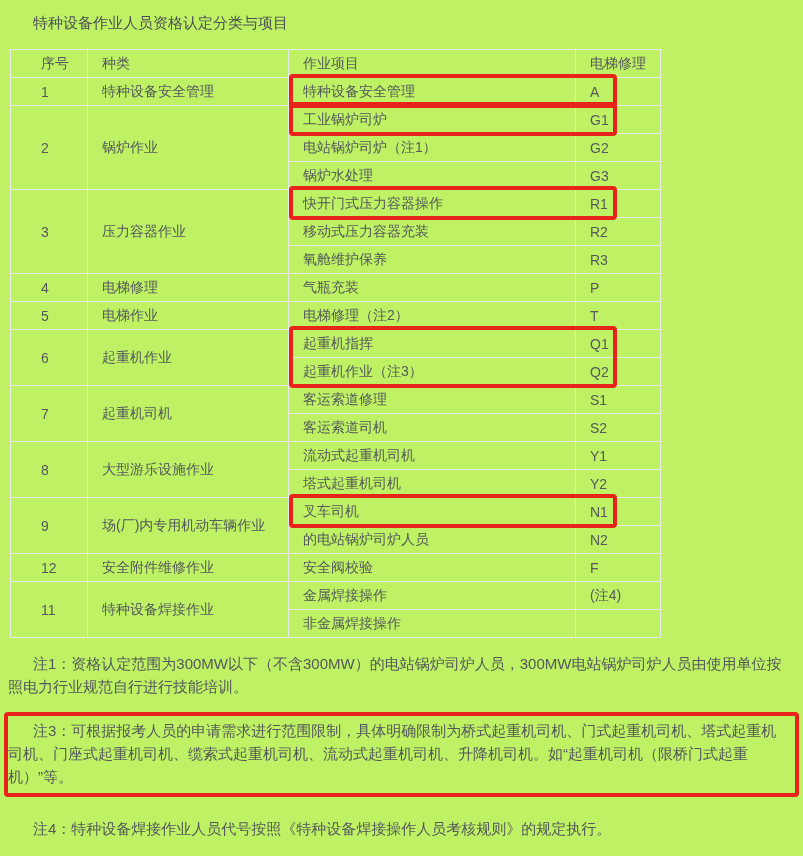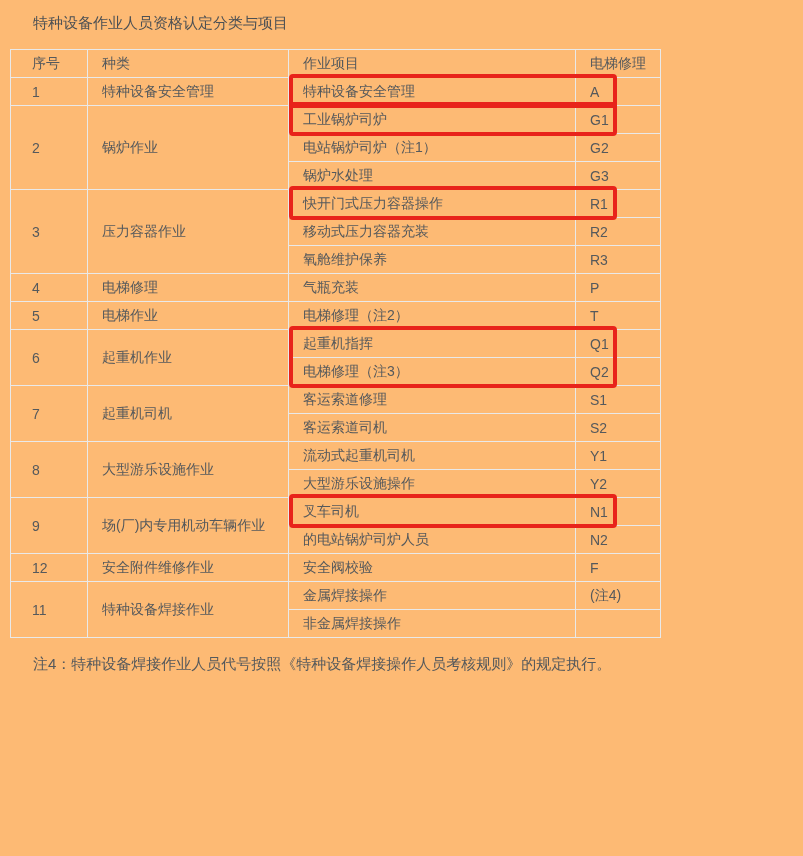--- a/index.html
+++ b/index.html
@@ -1,37 +1,37 @@
 <!DOCTYPE html>
 <html style="--red: #e8231a; --border: #e9e9e9; --text: #55595c;"><head>
 <meta charset="utf-8">
 <style>
   :root { --red:#e8231a; --border:#e9e9e9; --text:#55595c; }
   * { margin:0; padding:0; }
   html,body { background:#fff; }
   .page {
     width:803px; height:856px; box-sizing:border-box;
-    padding:12px 8px 0 8px; overflow:hidden; background:#fdba74;
+    padding:12px 8px 0 8px; overflow:hidden; background:#bef264;
     font-family:"Liberation Sans","DejaVu Sans",sans-serif;
   }
   .doc-title {
     margin:2px 0 16px 25px;
     font-size:15px; color:#4c5054;
   }
   .table-wrap { position:relative; margin-left:2px; }
   table { border-collapse:collapse; table-layout:fixed; width:650px; }
   col.w1{width:77px} col.w2{width:201px} col.w3{width:287px} col.w4{width:85px}
   th,td {
     border:1px solid var(--border);
     height:28px; box-sizing:border-box;
     font-size:14px; font-weight:400; color:var(--text);
     text-align:left; vertical-align:middle;
     padding:0 4px 0 14px; overflow:hidden; white-space:nowrap;
   }
-  th.c-no, td.c-no { padding-left:21px; }
+  th.c-no, td.c-no { padding-left:30px; }
   .hl-box {
     position:absolute; border:4px solid var(--red); border-radius:4px;
     box-sizing:border-box; pointer-events:none;
   }
   .notes { margin-top:4px; }
   .note {
     margin:14px 0; font-size:15px; line-height:23px;
     color:var(--text); text-indent:25px;
   }
   .note-box {
@@ -109,41 +109,41 @@
             <td class="c-proj">电梯修理（注2）</td>
             <td class="c-code">T</td>
           </tr>
           <tr>
             <td rowspan="2" class="c-no">6</td>
             <td rowspan="2" class="c-cat">起重机作业</td>
             <td class="c-proj">起重机指挥</td>
             <td class="c-code">Q1</td>
           </tr>
           <tr>
-            <td class="c-proj">电梯修理（注3）</td>
+            <td class="c-proj">起重机作业（注3）</td>
             <td class="c-code">Q2</td>
           </tr>
           <tr>
             <td rowspan="2" class="c-no">7</td>
             <td rowspan="2" class="c-cat">起重机司机</td>
             <td class="c-proj">客运索道修理</td>
             <td class="c-code">S1</td>
           </tr>
           <tr>
             <td class="c-proj">客运索道司机</td>
             <td class="c-code">S2</td>
           </tr>
           <tr>
             <td rowspan="2" class="c-no">8</td>
             <td rowspan="2" class="c-cat">大型游乐设施作业</td>
             <td class="c-proj">流动式起重机司机</td>
             <td class="c-code">Y1</td>
           </tr>
           <tr>
-            <td class="c-proj">大型游乐设施操作</td>
+            <td class="c-proj">塔式起重机司机</td>
             <td class="c-code">Y2</td>
           </tr>
           <tr>
             <td rowspan="2" class="c-no">9</td>
             <td rowspan="2" class="c-cat">场(厂)内专用机动车辆作业</td>
             <td class="c-proj">叉车司机</td>
             <td class="c-code">N1</td>
           </tr>
           <tr>
             <td class="c-proj">的电站锅炉司炉人员</td>
@@ -168,15 +168,19 @@
         </tbody>
     </table>
   <div class="hl-box" style="top: 25px; left: 279px; width: 328px; height: 34px;"></div>
       <div class="hl-box" style="top: 53px; left: 279px; width: 328px; height: 34px;"></div>
       <div class="hl-box" style="top: 137px; left: 279px; width: 328px; height: 34px;"></div>
       <div class="hl-box" style="top: 277px; left: 279px; width: 328px; height: 62px;"></div>
       <div class="hl-box" style="top: 445px; left: 279px; width: 328px; height: 34px;"></div>
     </div>
 
   <div class="notes">
+      <p class="note">注1：资格认定范围为300MW以下（不含300MW）的电站锅炉司炉人员，300MW电站锅炉司炉人员由使用单位按照电力行业规范自行进行技能培训。</p>
+      <div class="note-box">
+        <p class="note">注3：可根据报考人员的申请需求进行范围限制，具体明确限制为桥式起重机司机、门式起重机司机、塔式起重机司机、门座式起重机司机、缆索式起重机司机、流动式起重机司机、升降机司机。如“起重机司机（限桥门式起重机）”等。</p>
+      </div>
       <p class="note">注4：特种设备焊接作业人员代号按照《特种设备焊接操作人员考核规则》的规定执行。</p>
     </div>
 </div>
 
 </body></html>

